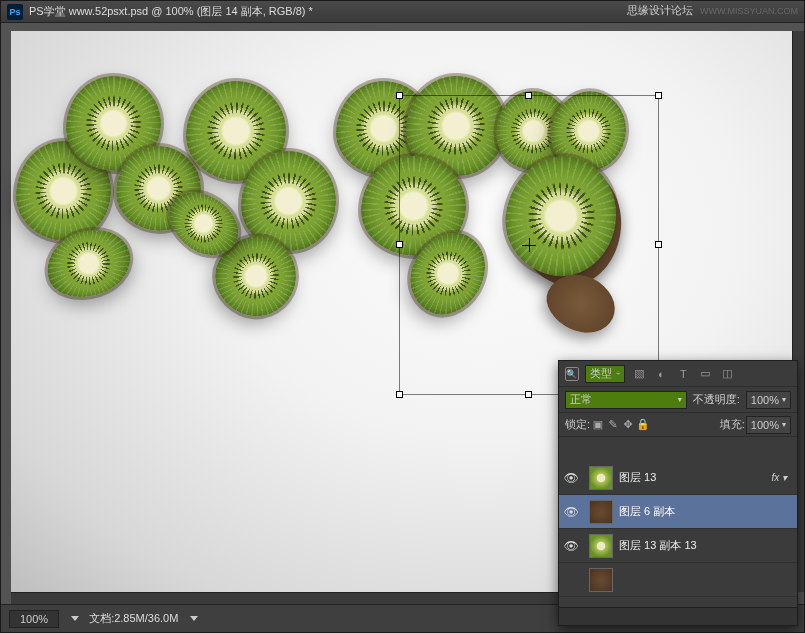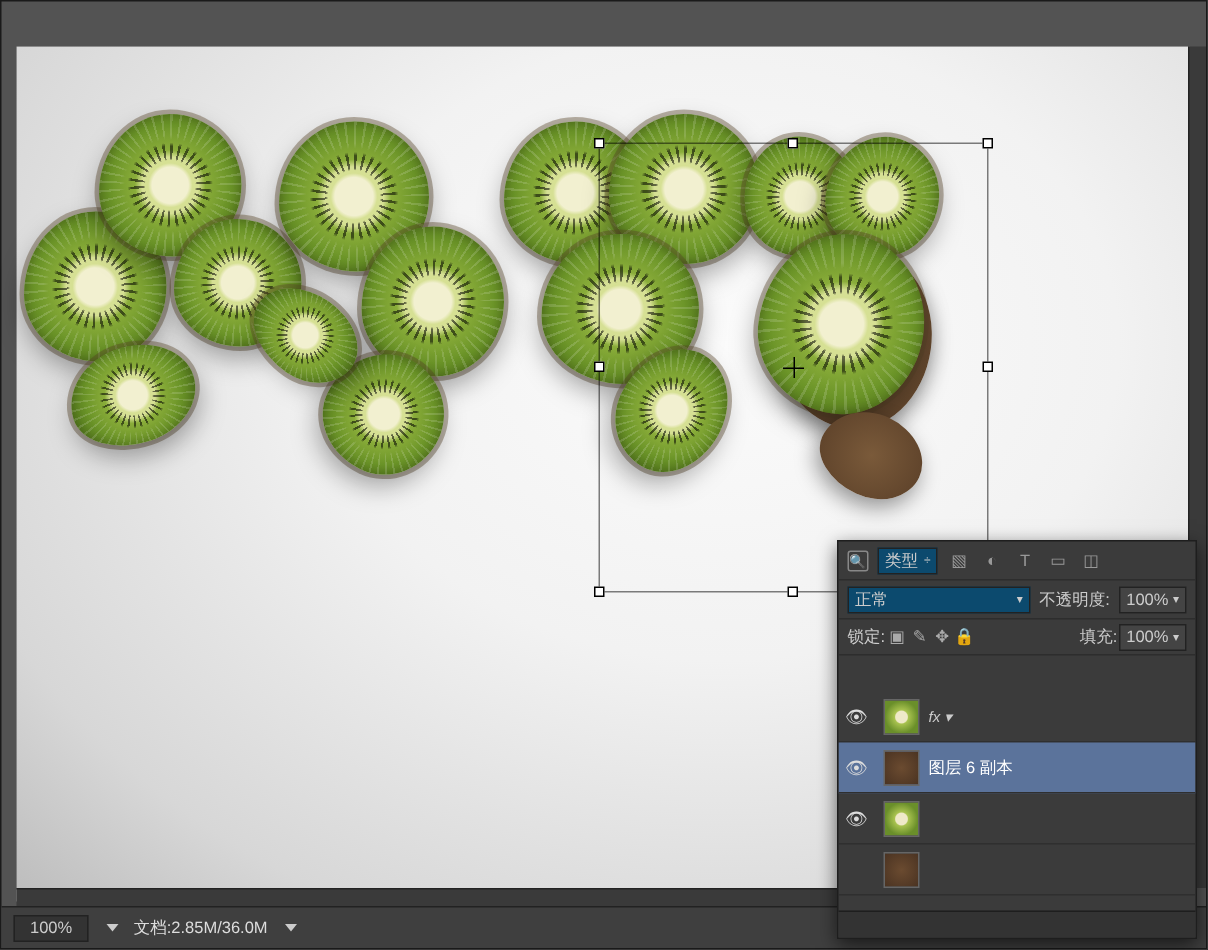--- a/index.html
+++ b/index.html
@@ -31,41 +31,49 @@
 .status{position:absolute;left:0;right:0;bottom:0;height:28px;background:#3f3f3f;border-top:1px solid #222;display:flex;align-items:center;padding:0 8px;gap:10px}
 .status .zoom{background:#333;border:1px solid #222;padding:2px 10px}
 .status .doc{color:#ddd}
 .tri{width:0;height:0;border-left:4px solid transparent;border-right:4px solid transparent;border-top:5px solid #ccc;margin-left:2px}
 .panel{position:absolute;right:6px;bottom:6px;width:240px;height:266px;background:#3b3b3b;border:1px solid #1e1e1e;box-shadow:0 4px 12px rgba(0,0,0,.6)}
 .p-tabs{height:22px;background:#2c2c2c;display:flex;border-bottom:1px solid #1a1a1a}
 .tab{padding:4px 10px;color:#aaa;border-right:1px solid #1a1a1a;cursor:pointer}
 .tab.active{background:#3b3b3b;color:#eee}
 .p-row{height:26px;display:flex;align-items:center;padding:0 6px;gap:6px;border-bottom:1px solid #2d2d2d}
 .filter-ico{width:14px;height:14px;border:1px solid #888;border-radius:2px;display:flex;align-items:center;justify-content:center;font-size:9px}
-.dd{background:#0c4a6e;border:1px solid #222;padding:1px 4px;display:flex;align-items:center;gap:4px;height:18px}
+.dd{background:#4d7c0f;border:1px solid #222;padding:1px 4px;display:flex;align-items:center;gap:4px;height:18px}
 .small-ico{width:16px;height:14px;display:flex;align-items:center;justify-content:center;color:#999;font-size:11px;cursor:pointer}
 .pct{background:#444;border:1px solid #222;padding:1px 4px;display:flex;align-items:center;gap:3px;height:18px;min-width:42px}
 .lock-row{height:24px;display:flex;align-items:center;padding:0 6px;gap:1px;border-bottom:1px solid #2d2d2d;font-size:10px}
 .lock-row .ico{width:14px;height:14px;display:flex;align-items:center;justify-content:center;color:#aaa}
 .layers{position:absolute;left:0;right:0;top:100px;bottom:18px;overflow:hidden}
 .layer{height:34px;display:flex;align-items:center;border-bottom:1px solid #2f2f2f;padding-right:6px}
 .layer.sel{background:#5b739b}
 .eye{width:24px;display:flex;align-items:center;justify-content:center;color:#ddd;font-size:12px;cursor:pointer}
 .thumb{width:24px;height:24px;background:#fff;border:1px solid #666;margin:0 6px;overflow:hidden;display:flex;align-items:center;justify-content:center}
 .thumb.kiwi-th{background:radial-gradient(circle,#efe9c8 0 25%,#a8c24f 30%,#6a8f2a 70%)}
 .thumb.skin-th{background:radial-gradient(circle,#6b4b30,#4a3322)}
 .lname{color:#eee;flex:1}
 .layer.sel .lname{color:#fff}
 .fx{color:#ccc;font-style:italic;font-size:10px;margin-right:4px}
 .panel-foot{position:absolute;left:0;right:0;bottom:0;height:18px;background:#333;border-top:1px solid #1e1e1e}
 </style>
 </head>
 <body>
 
 <div class="win">
+  <div class="titlebar">
+    <div class="ps-ico">Ps</div>
+    <div class="title">PS学堂   www.52psxt.psd @ 100% (图层 14 副本, RGB/8) *</div>
+    <div class="watermark">
+      <span>思缘设计论坛</span>
+      <span class="sub">WWW.MISSYUAN.COM</span>
+    </div>
+  </div>
 
   <div class="canvas-area">
     <div class="canvas">
       <div class="kiwi-text">
 
         <div class="kiwi" style="left:5px;top:100px;width:95px;height:100px"></div>
         <div class="kiwi" style="left:55px;top:35px;width:95px;height:95px"></div>
         <div class="kiwi" style="left:105px;top:105px;width:85px;height:85px"></div>
         <div class="kiwi" style="left:35px;top:190px;width:85px;height:65px;transform:rotate(-18deg)"></div>
 
@@ -147,30 +155,32 @@
       <div class="pct">
         <span>100%</span>
         <span style="font-size:8px">▾</span>
       </div>
     </div>
 
     <div class="layers">
       <div class="layer">
         <div class="eye">👁</div>
         <div class="thumb kiwi-th"></div>
+        <div class="lname">图层 13</div>
         <span class="fx">fx ▾</span>
       </div>
       <div class="layer sel">
         <div class="eye">👁</div>
         <div class="thumb skin-th"></div>
         <div class="lname">图层 6 副本</div>
       </div>
       <div class="layer">
         <div class="eye">👁</div>
         <div class="thumb kiwi-th"></div>
+        <div class="lname">图层 13 副本 13</div>
       </div>
       <div class="layer">
         <div class="eye" style="opacity:.3"></div>
         <div class="thumb skin-th"></div>
       </div>
     </div>
 
     <div class="panel-foot"></div>
   </div>
 </div>

